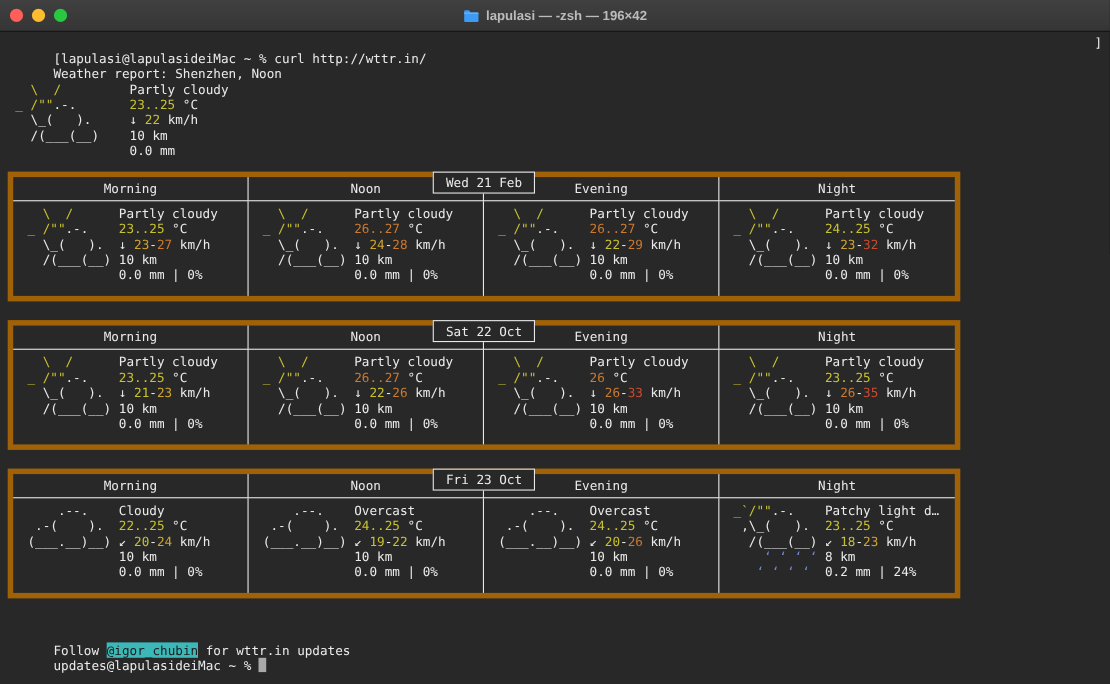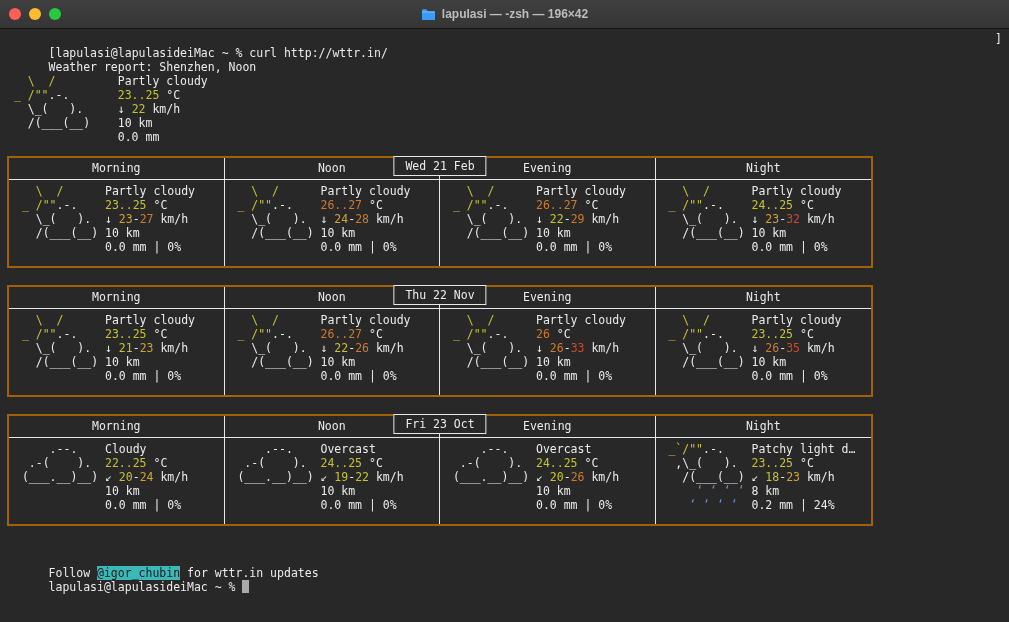--- a/index.html
+++ b/index.html
@@ -22,21 +22,21 @@
   .rbracket{position:absolute;right:0;top:0;}
   pre{margin:0;font:inherit;line-height:14px;white-space:pre;}
   .art div,.info div{height:14px;}
   .current{display:flex;margin-top:14px;}
   .current .art{width:16ch;}
   
   .day{position:relative;width:866px;margin-top:17px;}
   #days .day:first-child{margin-top:12px;}
   .date-box{position:absolute;top:0;left:50%;transform:translateX(-50%);
             background:#282828;border:1px solid #e8e8e8;padding:2px 11px;z-index:1;white-space:pre;}
-  .grid{margin-top:10px;display:grid;grid-template-columns:1fr 1fr 1fr 1fr;border:2px solid #a16207;}
+  .grid{margin-top:10px;display:grid;grid-template-columns:1fr 1fr 1fr 1fr;border:5px solid #a16207;}
   .phead{text-align:center;padding:3px 0 4px 0;border-bottom:1px solid #e8e8e8;border-right:1px solid #e8e8e8;}
   .phead.last{border-right:none;}
   .pcell{display:flex;padding:4px 4px 12px 6px;border-right:1px solid #e8e8e8;}
   .pcell.last{border-right:none;}
   .pcell .art{width:13ch;flex-shrink:0;}
   
   .footer{margin-top:26px;}
   .link{background:#3db8b8;color:#1c1c1c;}
   .cursor{display:inline-block;width:7px;height:13px;background:#a9a9a9;vertical-align:-2px;}
 </style>
@@ -93,21 +93,21 @@
               <pre class="art"><div><span style="color: rgb(200, 194, 47);">   \  /</span></div><div><span style="color: rgb(200, 194, 47);"> _ /""</span><span style="color: rgb(235, 235, 235);">.-.</span></div><div><span style="color: rgb(235, 235, 235);">   \_(   ).</span></div><div><span style="color: rgb(235, 235, 235);">   /(___(__)</span></div></pre>
               <pre class="info"><div><span style="color: rgb(235, 235, 235);">Partly cloudy</span></div><div><span style="color: rgb(205, 122, 46);">26..27</span><span style="color: rgb(235, 235, 235);"> °C</span></div><div><span style="color: rgb(235, 235, 235);">↓ </span><span style="color: rgb(200, 194, 47);">22</span><span style="color: rgb(235, 235, 235);">-</span><span style="color: rgb(205, 122, 46);">29</span><span style="color: rgb(235, 235, 235);"> km/h</span></div><div><span style="color: rgb(235, 235, 235);">10 km</span></div><div><span style="color: rgb(235, 235, 235);">0.0 mm | 0%</span></div></pre>
             </div>
             <div class="pcell last">
               <pre class="art"><div><span style="color: rgb(200, 194, 47);">   \  /</span></div><div><span style="color: rgb(200, 194, 47);"> _ /""</span><span style="color: rgb(235, 235, 235);">.-.</span></div><div><span style="color: rgb(235, 235, 235);">   \_(   ).</span></div><div><span style="color: rgb(235, 235, 235);">   /(___(__)</span></div></pre>
               <pre class="info"><div><span style="color: rgb(235, 235, 235);">Partly cloudy</span></div><div><span style="color: rgb(200, 194, 47);">24..25</span><span style="color: rgb(235, 235, 235);"> °C</span></div><div><span style="color: rgb(235, 235, 235);">↓ </span><span style="color: rgb(207, 164, 47);">23</span><span style="color: rgb(235, 235, 235);">-</span><span style="color: rgb(204, 75, 46);">32</span><span style="color: rgb(235, 235, 235);"> km/h</span></div><div><span style="color: rgb(235, 235, 235);">10 km</span></div><div><span style="color: rgb(235, 235, 235);">0.0 mm | 0%</span></div></pre>
             </div>
           </div>
         </section>
         <section class="day">
-          <div class="date-box">Thu 22 Nov</div>
+          <div class="date-box">Sat 22 Oct</div>
           <div class="grid">
             <div class="phead">Morning</div>
             <div class="phead">Noon</div>
             <div class="phead">Evening</div>
             <div class="phead last">Night</div>
             <div class="pcell">
               <pre class="art"><div><span style="color: rgb(200, 194, 47);">   \  /</span></div><div><span style="color: rgb(200, 194, 47);"> _ /""</span><span style="color: rgb(235, 235, 235);">.-.</span></div><div><span style="color: rgb(235, 235, 235);">   \_(   ).</span></div><div><span style="color: rgb(235, 235, 235);">   /(___(__)</span></div></pre>
               <pre class="info"><div><span style="color: rgb(235, 235, 235);">Partly cloudy</span></div><div><span style="color: rgb(200, 194, 47);">23..25</span><span style="color: rgb(235, 235, 235);"> °C</span></div><div><span style="color: rgb(235, 235, 235);">↓ </span><span style="color: rgb(200, 194, 47);">21</span><span style="color: rgb(235, 235, 235);">-</span><span style="color: rgb(207, 164, 47);">23</span><span style="color: rgb(235, 235, 235);"> km/h</span></div><div><span style="color: rgb(235, 235, 235);">10 km</span></div><div><span style="color: rgb(235, 235, 235);">0.0 mm | 0%</span></div></pre>
             </div>
             <div class="pcell">
@@ -148,16 +148,16 @@
               <pre class="info"><div><span style="color: rgb(235, 235, 235);">Patchy light d…</span></div><div><span style="color: rgb(200, 194, 47);">23..25</span><span style="color: rgb(235, 235, 235);"> °C</span></div><div><span style="color: rgb(235, 235, 235);">↙ </span><span style="color: rgb(200, 194, 47);">18</span><span style="color: rgb(235, 235, 235);">-</span><span style="color: rgb(207, 164, 47);">23</span><span style="color: rgb(235, 235, 235);"> km/h</span></div><div><span style="color: rgb(235, 235, 235);">8 km</span></div><div><span style="color: rgb(235, 235, 235);">0.2 mm | 24%</span></div></pre>
             </div>
           </div>
         </section>
       </div>
 
     <div class="tline footer">
       <span>Follow </span><span class="link">@igor_chubin</span><span> for wttr.in updates</span>
     </div>
     <div class="tline">
-      <span>lapulasi@lapulasideiMac ~ % </span><span class="cursor"></span>
+      <span>updates@lapulasideiMac ~ % </span><span class="cursor"></span>
     </div>
   </div>
 </div>
 
 </body></html>

